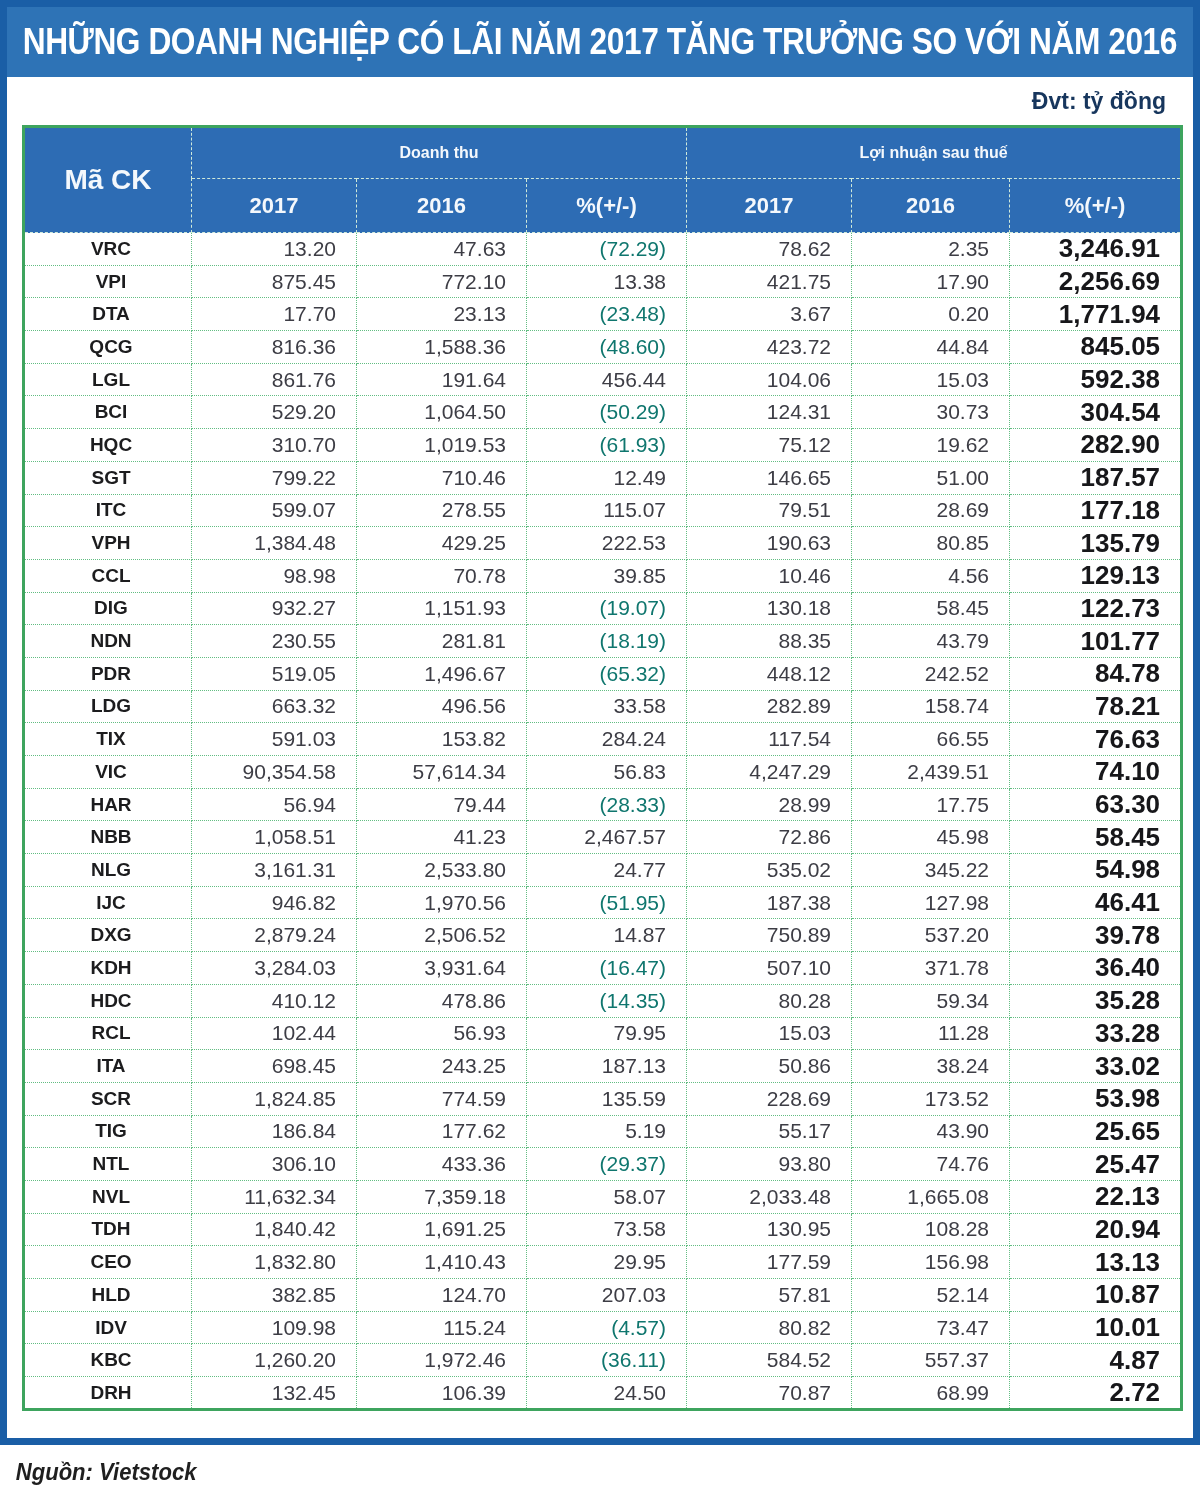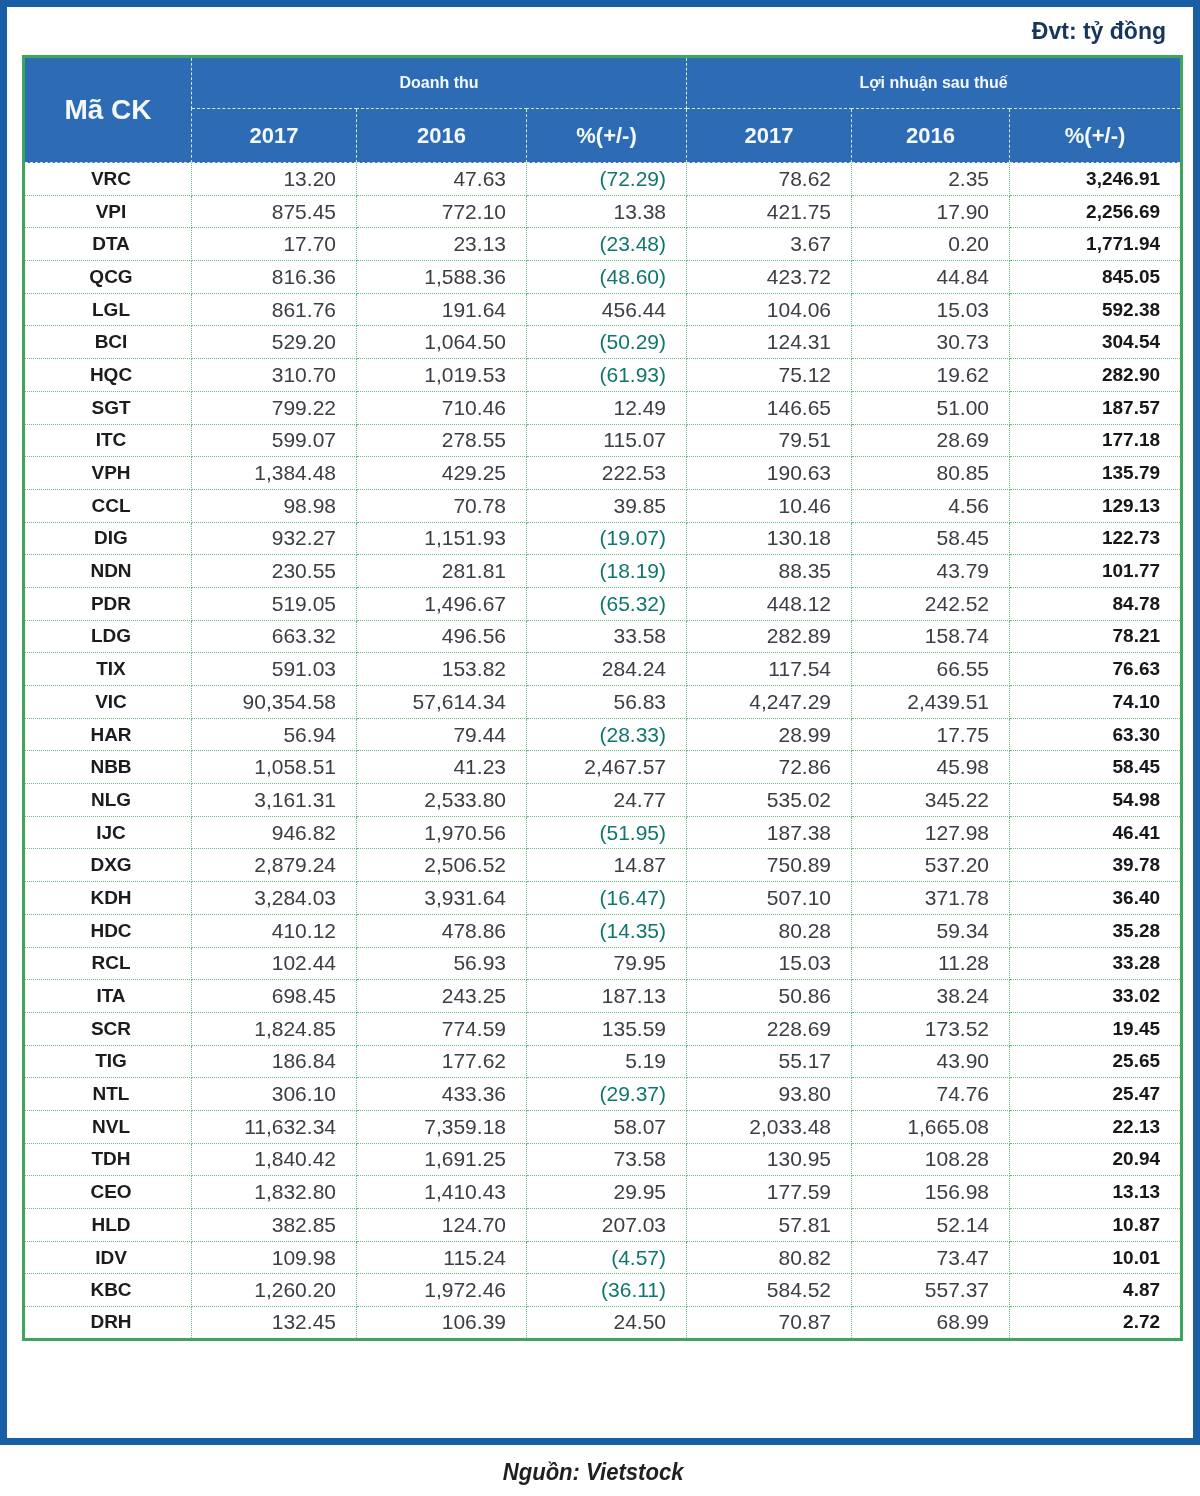--- a/index.html
+++ b/index.html
@@ -75,43 +75,46 @@
     text-align: center;
     padding-left: 10px;
     padding-right: 4px;
     font-weight: bold;
     font-size: 19px;
     color: #1c1c1e;
   }
   tbody td.pct-bold {
     font-weight: bold;
     color: #17171a;
-    font-size: 19px;
+    font-size: 26px;
   }
   tbody td.neg { color: #0f766e; }
   .source-row {
     position: absolute;
     left: 0; top: 1448px;
     width: 1200px; height: 48px;
-    display: flex; align-items: center; justify-content: center;
+    display: flex; align-items: center; justify-content: flex-start;
     padding-right: 30px;
   }
   .source {
     font-size: 24px;
     font-style: italic;
     font-weight: bold;
     color: #1f1f1f;
     transform: scaleX(0.92);
     transform-origin: right center;
   }
 </style>
 </head>
 <body>
 
 <div class="panel">
+  <div class="banner">
+    <h1>NHỮNG DOANH NGHIỆP CÓ LÃI NĂM 2017 TĂNG TRƯỞNG SO VỚI NĂM 2016</h1>
+  </div>
   <div class="content">
     <div class="unit-row">
       <span class="unit">Đvt: tỷ đồng</span>
     </div>
     <table class="data">
       <colgroup>
         <col style="width:168px">
           <col style="width:165px">
           <col style="width:170px">
         <col style="width:160px">
@@ -369,21 +372,21 @@
             <td>38.24</td>
             <td class="pct-bold">33.02</td>
           </tr>
           <tr>
             <td class="code">SCR</td>
             <td>1,824.85</td>
             <td>774.59</td>
             <td>135.59</td>
             <td>228.69</td>
             <td>173.52</td>
-            <td class="pct-bold">19.45</td>
+            <td class="pct-bold">53.98</td>
           </tr>
           <tr>
             <td class="code">TIG</td>
             <td>186.84</td>
             <td>177.62</td>
             <td>5.19</td>
             <td>55.17</td>
             <td>43.90</td>
             <td class="pct-bold">25.65</td>
           </tr>

